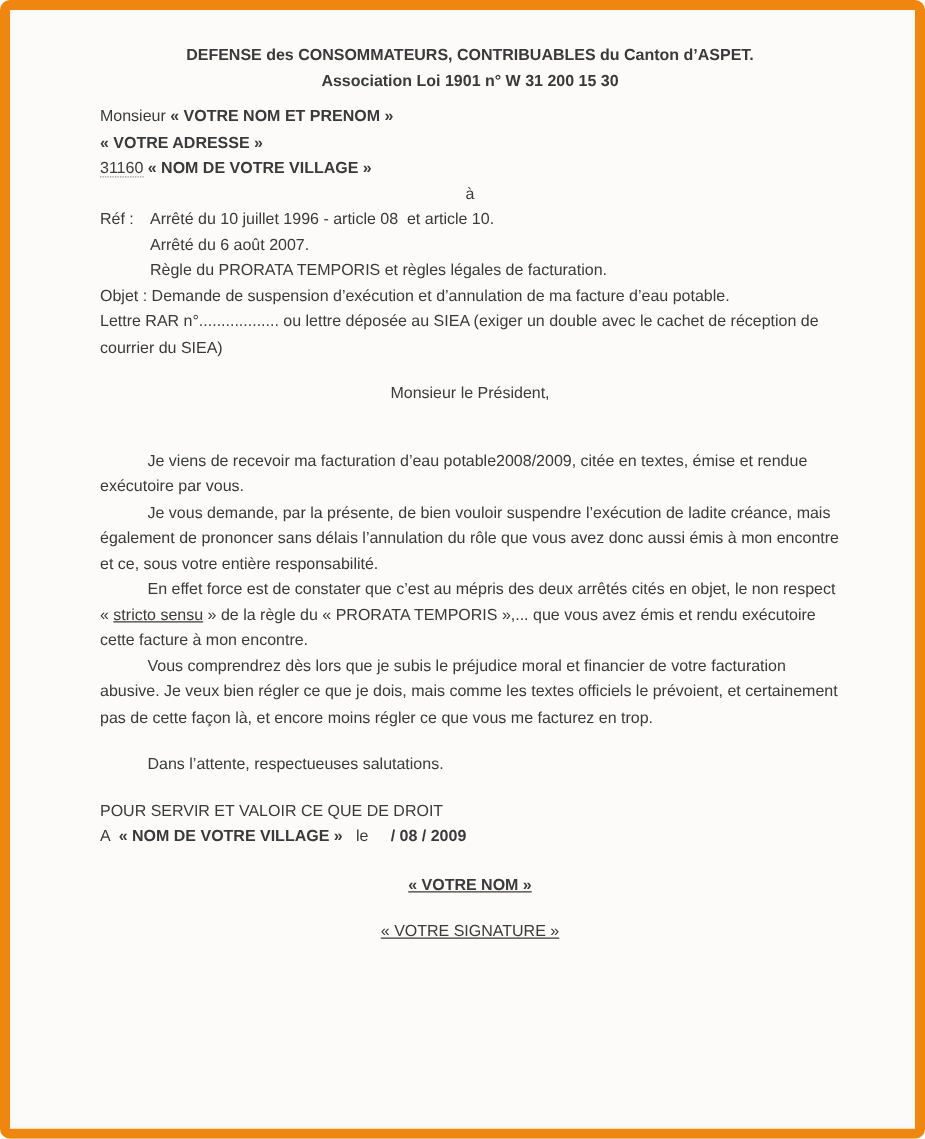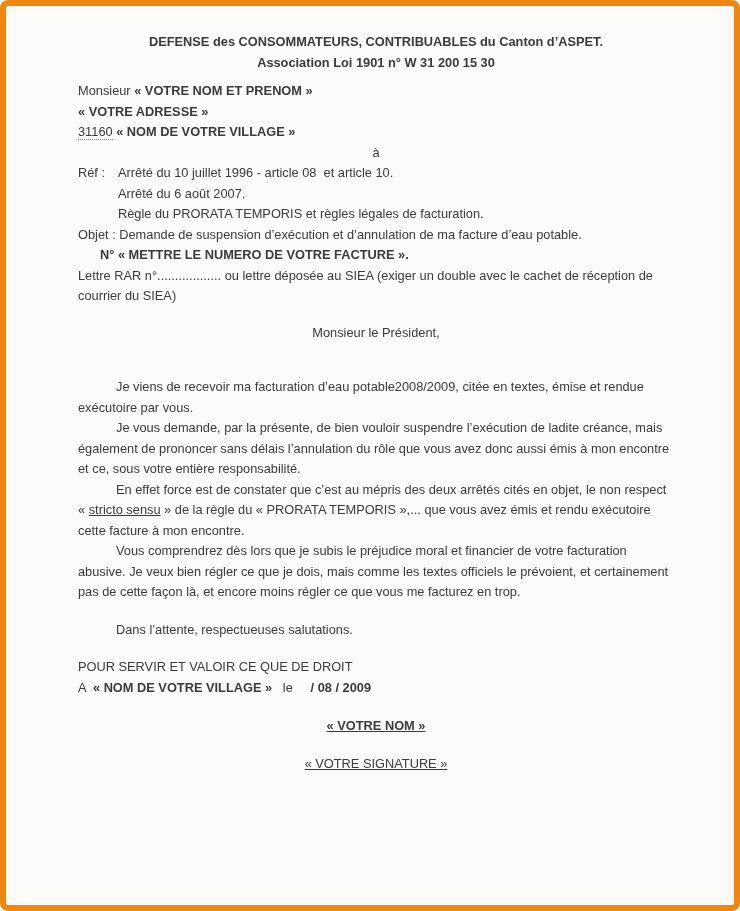--- a/index.html
+++ b/index.html
@@ -6,21 +6,21 @@
   body {
     width: 740px;
     height: 911px;
     background: #ffffff;
     font-family: "Liberation Sans", "DejaVu Sans", sans-serif;
   }
   .page {
     box-sizing: border-box;
     width: 740px;
     height: 911px;
-    border: 6px solid #be185d;
+    border: 8px solid #be185d;
     border-radius: 8px;
     background: #fcfbfa;
     box-shadow: inset 0 0 0 2px #fdf7ee, inset 0 0 0 3px #f3fbfc;
     padding: 20px 60px 0 72px;
     color: #3a3a3a;
     font-size: 12.8px;
     line-height: 20.5px;
     overflow: hidden;
   }
   .center { text-align: center; }
@@ -64,21 +64,20 @@
 
 
   <div class="refs">
     <div class="ref-row"><span class="ref-label">Réf :</span><span>Arrêté du 10 juillet 1996 - article 08  et article 10.</span></div>
     <div class="ref-indent">Arrêté du 6 août 2007.</div>
     <div class="ref-indent">Règle du PRORATA TEMPORIS et règles légales de facturation.</div>
   </div>
 
   <div>
     <div><span>Objet : </span><span>Demande de suspension d’exécution et d’annulation de ma facture d’eau potable.</span></div>
-    <div class="invoice-line">N° « METTRE LE NUMERO DE VOTRE FACTURE ».</div>
   </div>
 
   <div>Lettre RAR n°.................. ou lettre déposée au SIEA (exiger un double avec le cachet de réception de courrier du SIEA)</div>
 
   <div class="salutation center">Monsieur le Président,</div>
 
   <div class="para body-start">Je viens de recevoir ma facturation d’eau potable2008/2009, citée en textes, émise et rendue exécutoire par vous.</div>
   <div class="para">Je vous demande, par la présente, de bien vouloir suspendre l’exécution de ladite créance, mais également de prononcer sans délais l’annulation du rôle que vous avez donc aussi émis à mon encontre et ce, sous votre entière responsabilité.</div>
   <div class="para"><span>En effet force est de constater que c’est au mépris des deux arrêtés cités en objet, le non respect «  </span><span class="underl">stricto sensu</span><span> »  de la règle du « PRORATA TEMPORIS »,...  que vous avez émis et rendu exécutoire cette facture à mon encontre.</span></div>
   <div class="para">Vous comprendrez dès lors que je subis le préjudice moral et financier de votre facturation abusive. Je veux bien régler ce que je dois, mais comme les textes officiels le prévoient, et certainement pas de cette façon là, et encore moins régler ce que vous me facturez en trop.</div>

